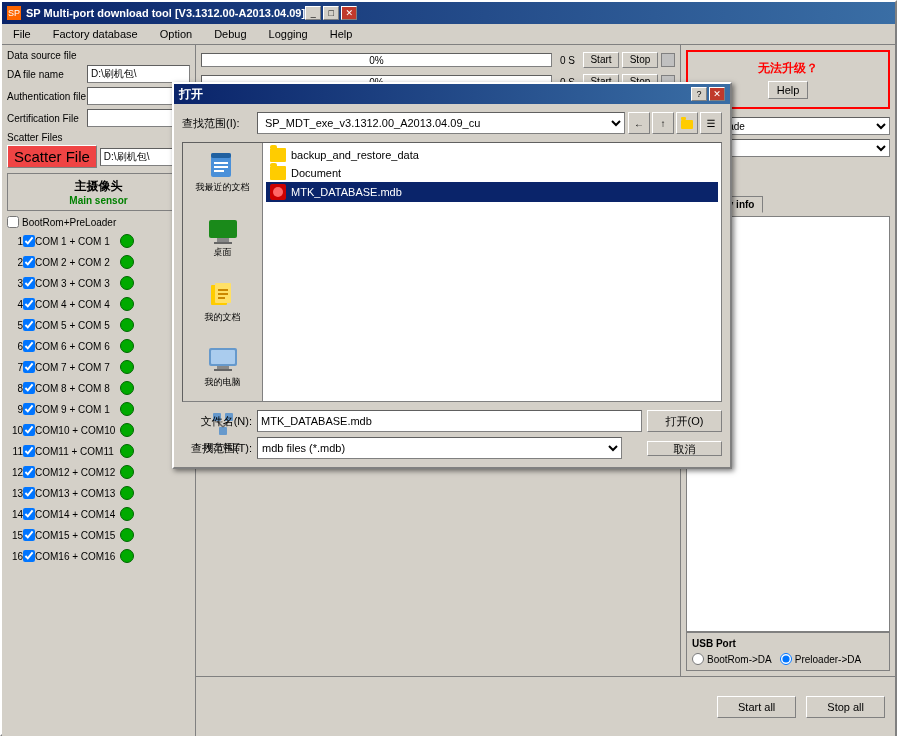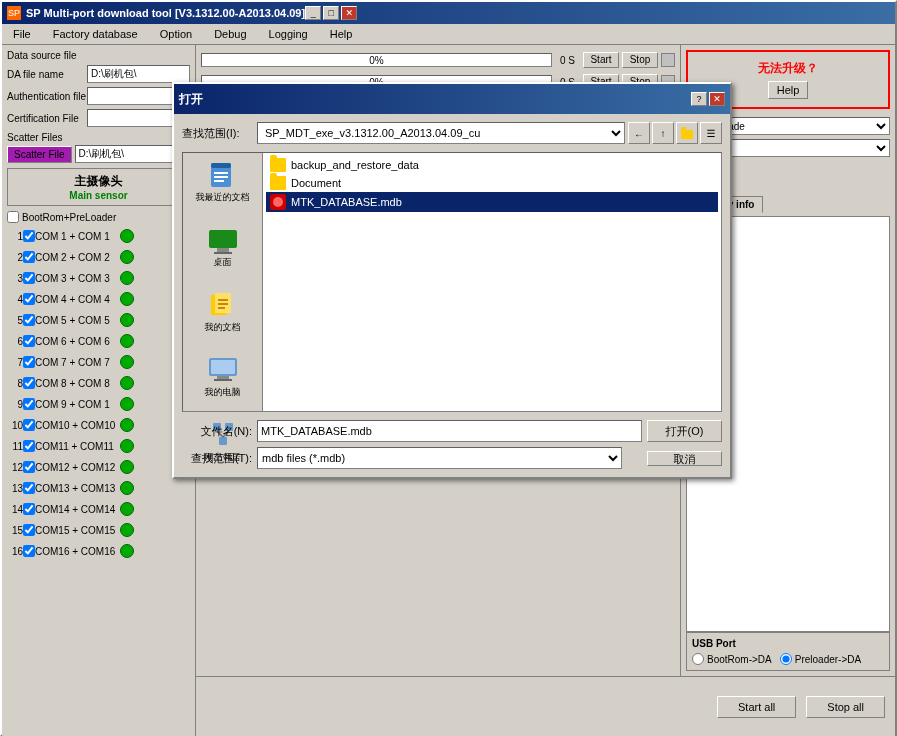--- a/index.html
+++ b/index.html
@@ -145,25 +145,25 @@
 
     .scatter-row {
       display: flex;
       align-items: center;
       gap: 3px;
       margin-top: 2px;
     }
 
     .scatter-btn {
       padding: 2px 6px;
-      background: #a21caf;
+      background: #ef4444;
       border: 1px solid #fff;
       border-right-color: #808080;
       border-bottom-color: #808080;
-      font-size: 10px;
+      font-size: 15px;
       cursor: pointer;
       white-space: nowrap;
     }
 
     .sensor-box {
       border: 1px solid #808080;
       margin-top: 5px;
       padding: 4px;
       text-align: center;
     }
@@ -453,21 +453,21 @@
       box-shadow: 2px 2px 5px rgba(0,0,0,0.5);
     }
 
     .dialog-title {
       background: linear-gradient(to right, #0a246a, #3a6ea5);
       color: white;
       padding: 3px 5px;
       display: flex;
       align-items: center;
       justify-content: space-between;
-      height: 30px;
+      height: 20px;
     }
 
     .dialog-title-text {
       font-size: 12px;
       font-weight: bold;
     }
 
     .dialog-title-btns {
       display: flex;
       gap: 2px;

